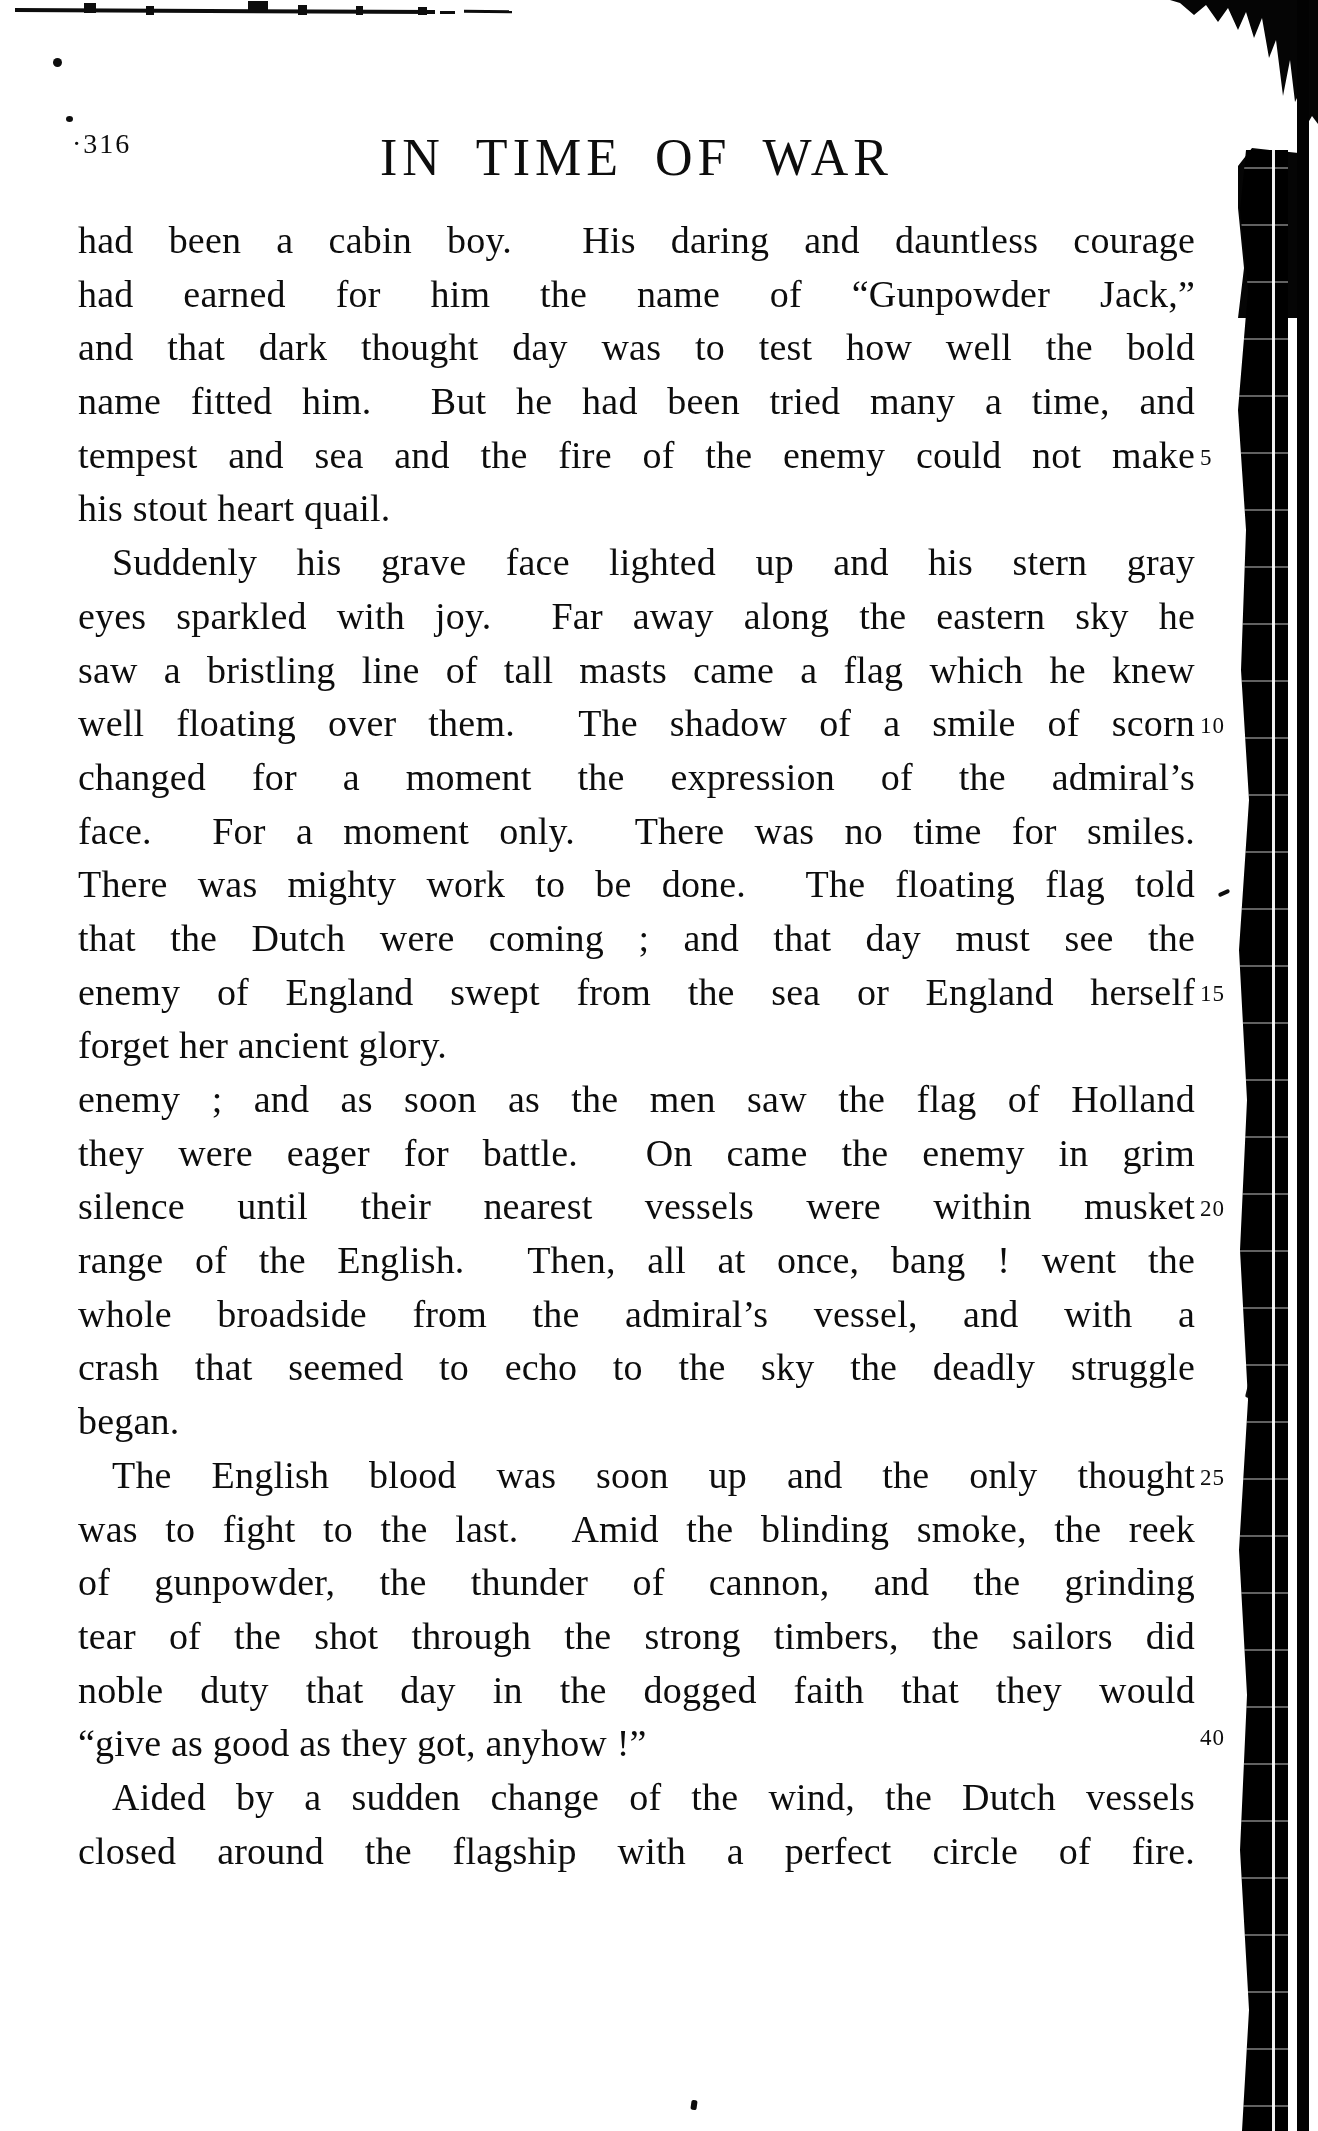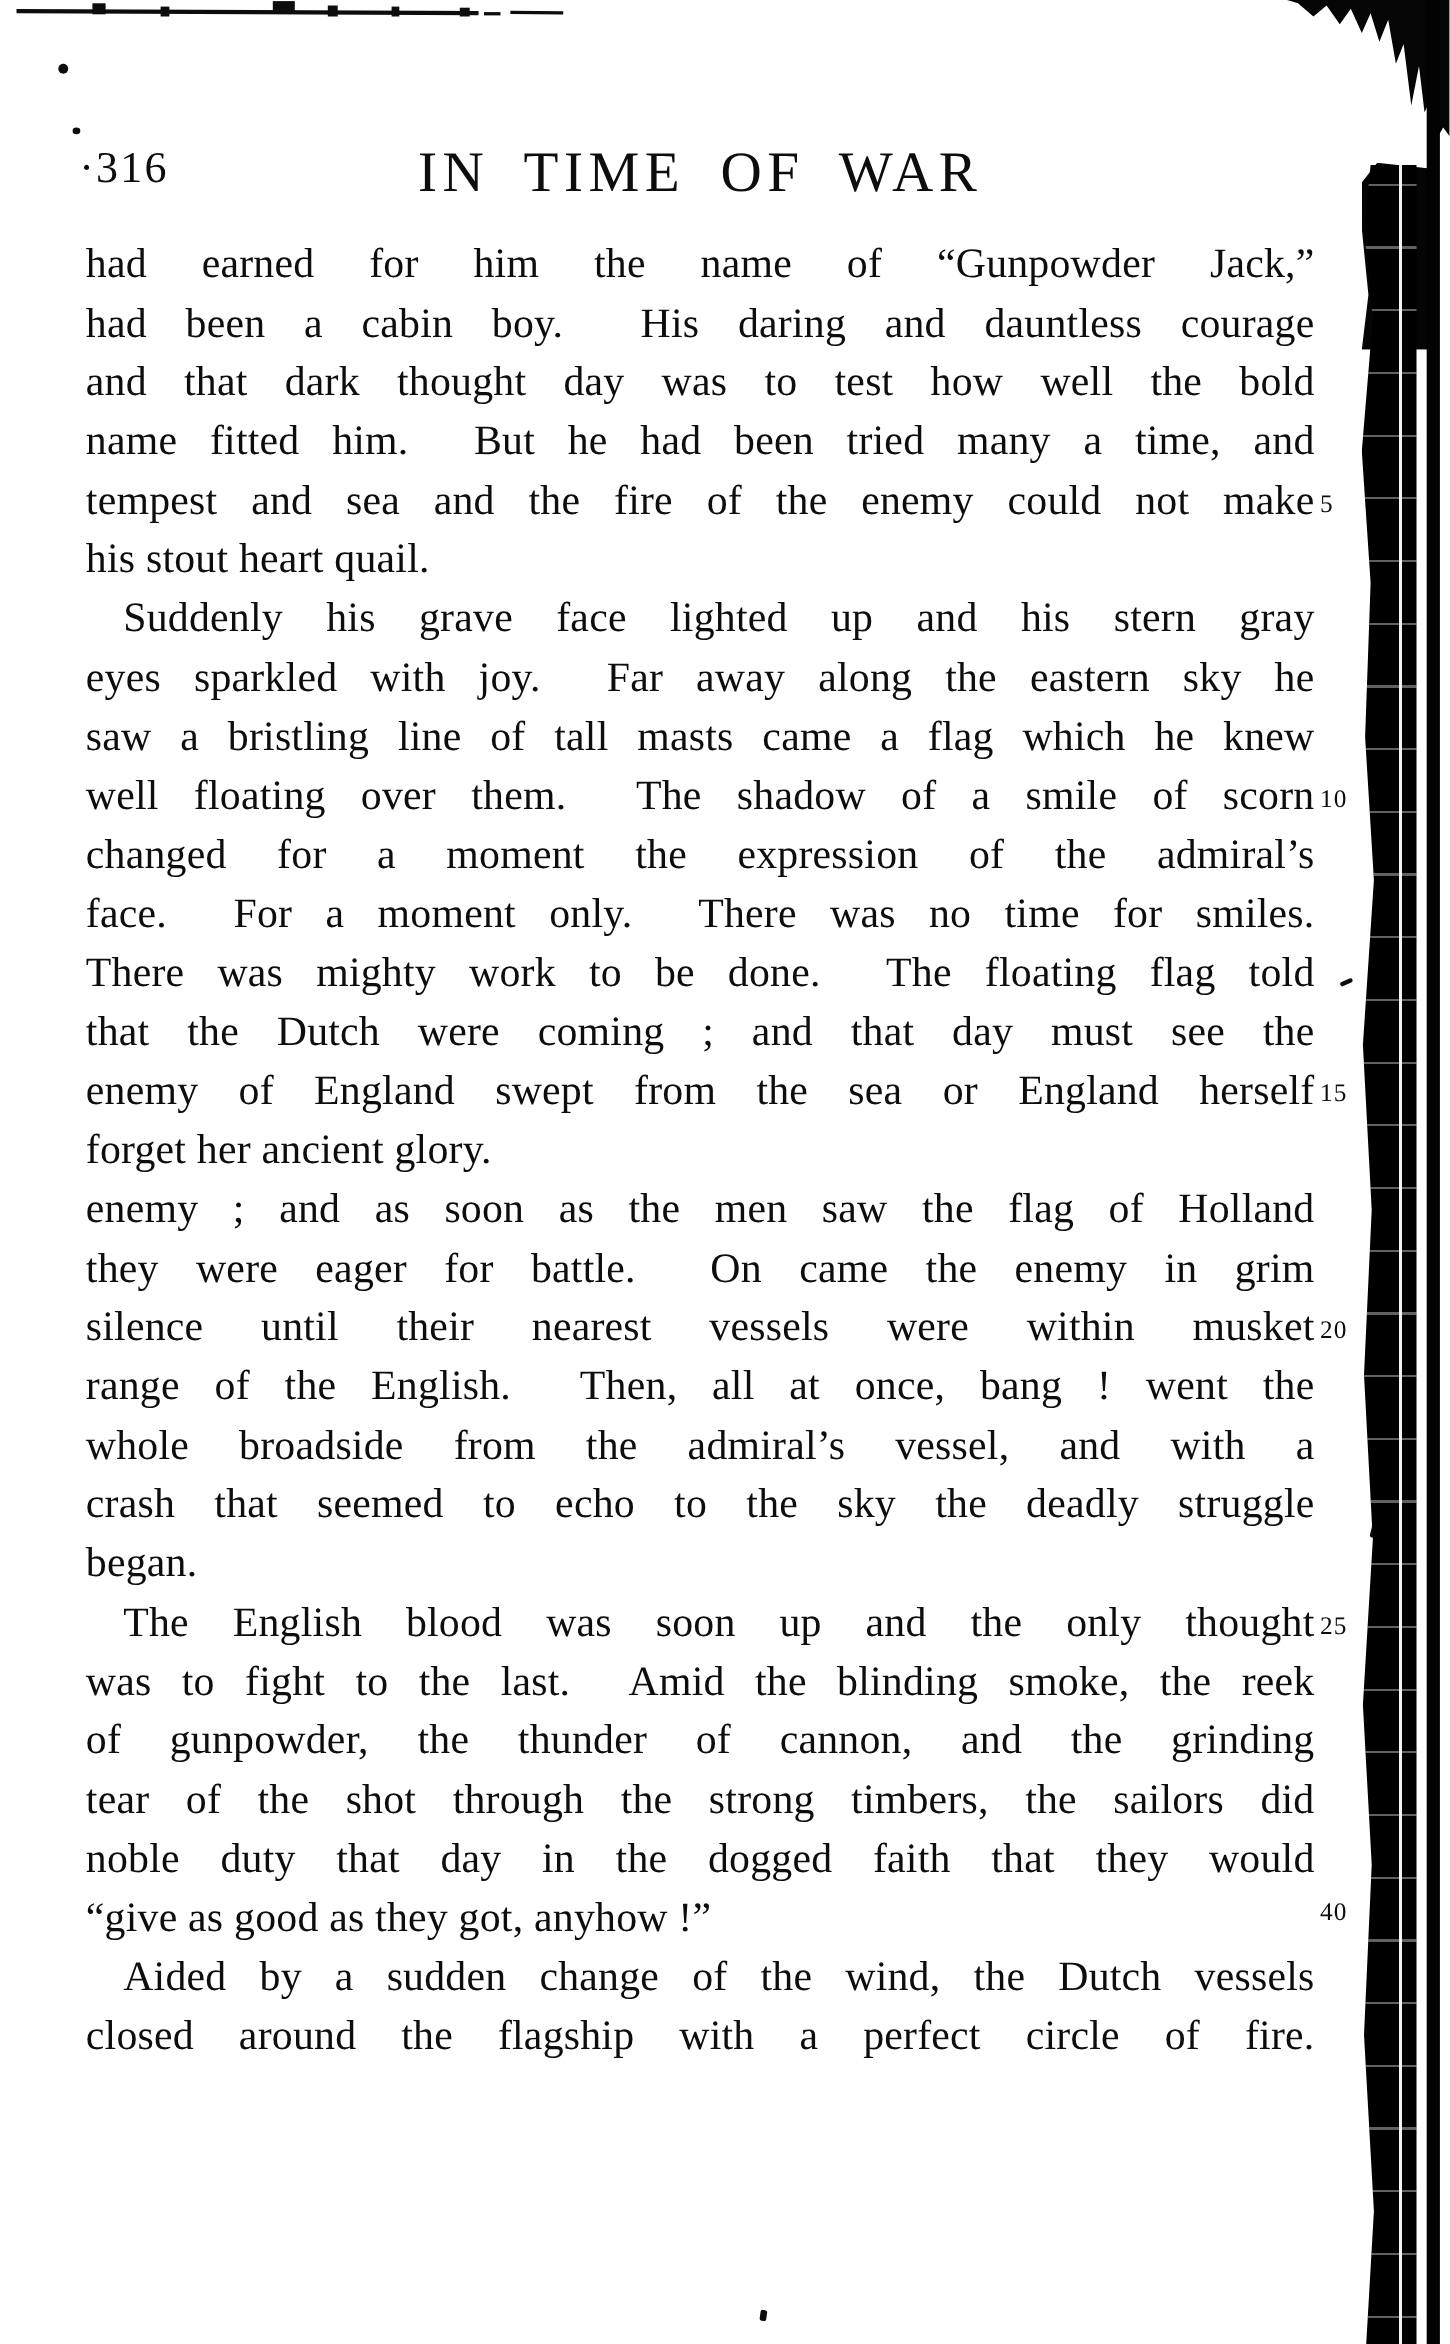--- a/index.html
+++ b/index.html
@@ -4,21 +4,21 @@
 <style>
   html,body{margin:0;padding:0;}
   body{
     width:1318px;height:2131px;position:relative;overflow:hidden;
     background:#ffffff;color:#0d0d0d;
     font-family:"Liberation Serif","DejaVu Serif",serif;
   }
   
   .header{position:absolute;left:78px;top:128px;width:1117px;height:48px;}
   .pageno{
-    position:absolute;left:-6px;top:0;font-size:40px;letter-spacing:2px;
+    position:absolute;left:-6px;top:0;font-size:28px;letter-spacing:2px;
   }
   .runhead{
     display:block;text-align:center;font-size:52px;letter-spacing:5px;word-spacing:14px;
   }
   
   .textblock{position:absolute;left:78px;top:214px;width:1117px;}
   .line{
     position:relative;height:53.7px;line-height:53.7px;font-size:38px;
     letter-spacing:.2px;white-space:normal;
   }
@@ -85,22 +85,22 @@
 </div>
 <div class="inkdot d1"></div>
 <div class="inkdot d2"></div>
 
 <div class="header">
   <span class="pageno">·316</span>
   <span class="runhead">IN TIME OF WAR</span>
 </div>
 
 <div class="textblock">
+    <div class="line j"><span class="lt">had been a cabin boy.&nbsp; His daring and dauntless courage</span></div>
     <div class="line j"><span class="lt">had earned for him the name of “Gunpowder Jack,”</span></div>
-    <div class="line j"><span class="lt">had been a cabin boy.&nbsp; His daring and dauntless courage</span></div>
     <div class="line j"><span class="lt">and that dark thought day was to test how well the bold</span></div>
     <div class="line j"><span class="lt">name fitted him.&nbsp; But he had been tried many a time, and</span></div>
     <div class="line j"><span class="lt">tempest and sea and the fire of the enemy could not make</span><span class="mn">5</span></div>
     <div class="line"><span class="lt">his stout heart quail.</span></div>
     <div class="line j in"><span class="lt">Suddenly his grave face lighted up and his stern gray</span></div>
     <div class="line j"><span class="lt">eyes sparkled with joy.&nbsp; Far away along the eastern sky he</span></div>
     <div class="line j"><span class="lt">saw a bristling line of tall masts came a flag which he knew</span></div>
     <div class="line j"><span class="lt">well floating over them.&nbsp; The shadow of a smile of scorn</span><span class="mn">10</span></div>
     <div class="line j"><span class="lt">changed for a moment the expression of the admiral’s</span></div>
     <div class="line j"><span class="lt">face.&nbsp; For a moment only.&nbsp; There was no time for smiles.</span></div>

